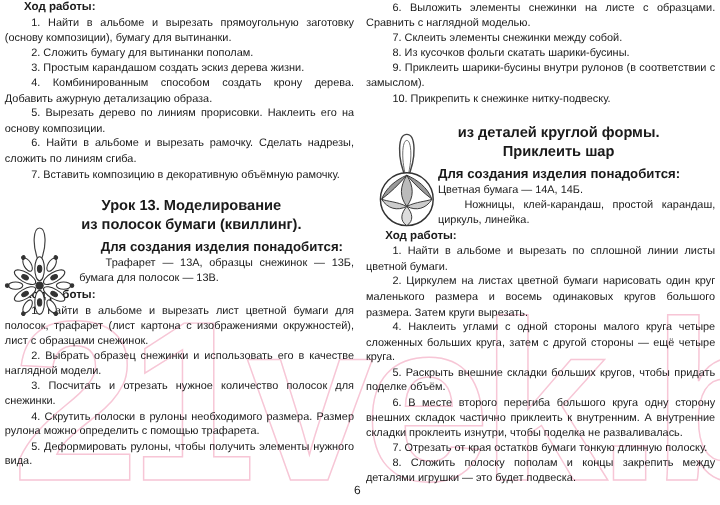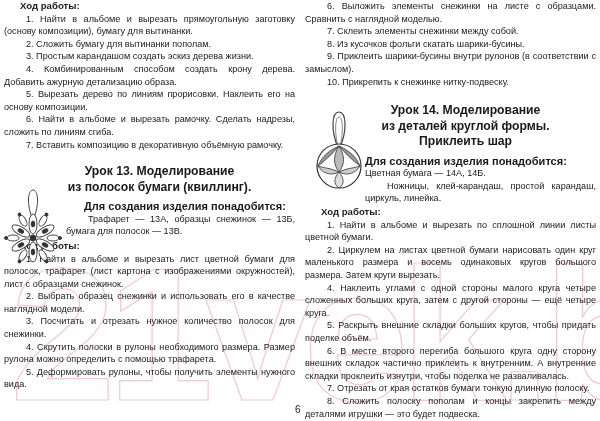--- a/index.html
+++ b/index.html
@@ -111,21 +111,20 @@
 
 <div class="col col-right">
   <p>6. Выложить элементы снежинки на листе с образцами. Сравнить с наглядной моделью.</p>
   <p>7. Склеить элементы снежинки между собой.</p>
   <p>8. Из кусочков фольги скатать шарики-бусины.</p>
   <p>9. Приклеить шарики-бусины внутри рулонов (в соответствии с замыслом).</p>
   <p>10. Прикрепить к снежинке нитку-подвеску.</p>
 
   <div style="height:15px"></div>
   <div style="padding-left:30px;">
-    <div class="lesson-title">Урок 14. Моделирование</div>
     <div class="lesson-title">из деталей круглой формы.</div>
     <div class="lesson-title">Приклеить шар</div>
   </div>
   <div style="margin-left:60px; margin-top:5px;">
     <div class="needs-title" style="padding-left:0;">Для создания изделия понадобится:</div>
     <p class="noind">Цветная бумага — 14А, 14Б.</p>
     <p>Ножницы, клей-карандаш, простой карандаш, циркуль, линейка.</p>
   </div>
 
   <div class="h-work" style="margin-top:1px">Ход работы:</div>

